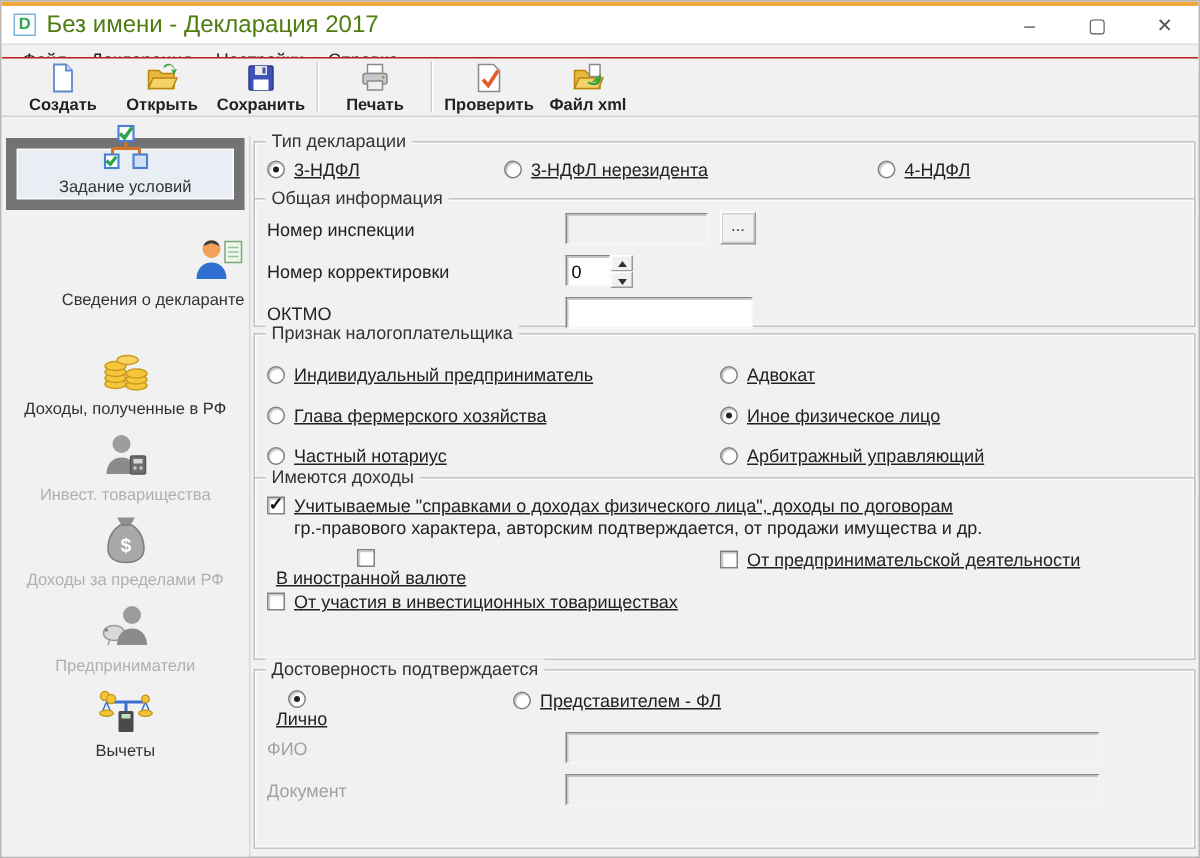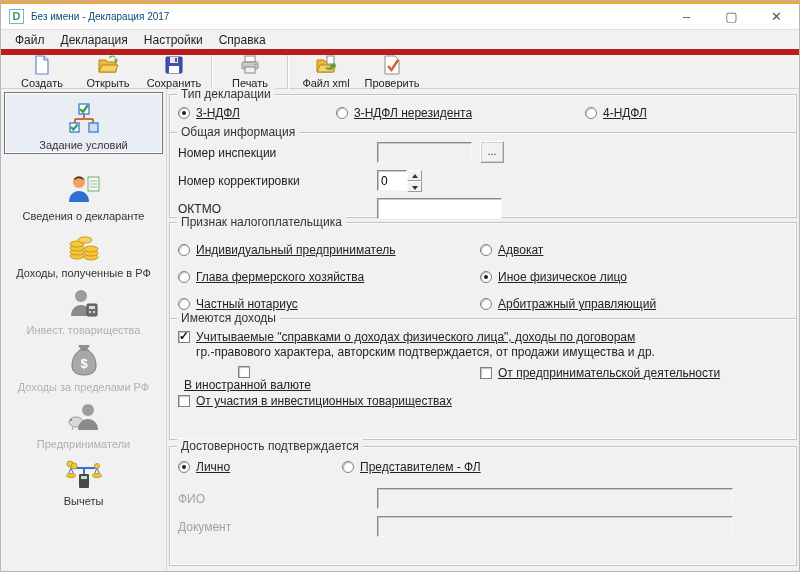--- a/index.html
+++ b/index.html
@@ -2,36 +2,36 @@
 <html><head>
 <meta charset="utf-8">
 <style>
   * { margin:0; padding:0; box-sizing:border-box; }
   html,body { width:800px; height:572px; }
   body { font-family:"Liberation Sans", sans-serif; font-size:12px; color:#222; background:#fff; }
   .window { position:relative; width:800px; height:572px; background:#f1f1f1; border:1px solid #b6b6b6; overflow:hidden; }
   .titlebar-topline { position:absolute; left:0; top:0; width:100%; height:3px; background:#eda73c; }
   .titlebar { position:absolute; left:0; top:3px; width:100%; height:25px; background:#ffffff; display:flex; align-items:center; }
   .app-icon { width:15px; height:15px; margin-left:8px; border:1px solid #7fb4d8; background:#fff; color:#2ea45a; font-weight:bold; font-size:11px; line-height:13px; text-align:center; }
-  .title-text { margin-left:7px; font-size:10px; color:#0c4a6e; }
+  .title-text { margin-left:7px; font-size:16px; color:#4d7c0f; }
   .win-controls { margin-left:auto; display:flex; height:100%; }
   .win-btn { width:45px; height:100%; display:flex; align-items:center; justify-content:center; color:#555; font-size:13px; cursor:default; }
   .menubar { position:absolute; left:0; top:28px; width:100%; height:20px; background:#f1f1f1; border-top:1px solid #e0e0e0; display:flex; align-items:center; padding-left:6px; }
   .menu-item { padding:2px 8px; color:#222; }
-  .toolbar { position:absolute; left:0; top:48px; width:100%; height:40px; background:#f1f1f1; border-top:6px solid #b91c1c; border-bottom:1px solid #d2d2d2; display:flex; align-items:center; padding-left:8px; }
+  .toolbar { position:absolute; left:0; top:37px; width:100%; height:40px; background:#f1f1f1; border-top:1px solid #b91c1c; border-bottom:1px solid #d2d2d2; display:flex; align-items:center; padding-left:8px;font-weight:bold; }
   .tb-btn { width:66px; height:38px; display:flex; flex-direction:column; align-items:center; justify-content:center; gap:1px; }
   .tb-btn svg { display:block; }
   .tb-label { font-size:11px; color:#222; }
   .tb-sep { width:2px; height:34px; margin:0 4px; border-left:1px solid #cfcfcf; border-right:1px solid #ffffff; }
   
   .sidebar { position:absolute; left:0; top:89px; width:166px; height:483px; background:#f1f1f1; border-right:1px solid #d8d8d8; }
   .side-item { position:absolute; left:3px; width:159px; height:56px; display:flex; flex-direction:column; align-items:center; justify-content:flex-end; padding-bottom:2px; }
   .side-item .lbl { font-size:11px; color:#333; margin-top:1px; white-space:nowrap; }
   .side-item.disabled .lbl { color:#b0b0b0; }
-  .side-item.selected { border:1px solid #737373; background:#e9edf4; box-shadow:0 0 0 1px #ffffff inset; height:62px; }
+  .side-item.selected { border:7px solid #737373; background:#e9edf4; box-shadow:0 0 0 1px #ffffff inset; height:48px; }
   
   .groupbox { position:absolute; left:168px; width:628px; border:1px solid #c3c3c3; box-shadow:0 0 0 1px #fbfbfb inset; background:#f1f1f1; }
   .gb-title { position:absolute; top:-8px; left:7px; background:#f1f1f1; padding:0 4px; font-size:12px; color:#333; }
   .row-abs { position:absolute; display:flex; align-items:center; }
   
   .radio { width:12px; height:12px; border-radius:50%; background:#fff; border:1px solid #808080; box-shadow:inset 1px 1px 1px rgba(0,0,0,0.25); display:inline-block; position:relative; flex:none; }
   .radio.checked::after { content:""; position:absolute; left:3px; top:3px; width:4px; height:4px; border-radius:50%; background:#222; }
   .checkbox { width:12px; height:12px; background:#fff; border:1px solid #808080; box-shadow:inset 1px 1px 1px rgba(0,0,0,0.25); display:inline-block; position:relative; flex:none; }
   .checkbox.checked::after { content:"✓"; position:absolute; left:0px; top:-3px; font-size:12px; font-weight:bold; color:#111; }
   .opt-label { margin-left:6px; white-space:nowrap;text-decoration:underline; }
@@ -112,52 +112,52 @@
             <rect x="6" y="13" width="10" height="6" fill="#efefef" stroke="#8a8a8a"></rect>
             <circle cx="16.5" cy="10.5" r="0.9" fill="#6fae4e"></circle>
           </svg>
         </span>
       <span class="tb-label">Печать</span>
     </div>
     <div class="tb-sep"></div>
     <div class="tb-btn">
       <span>
           <svg width="22" height="22" viewBox="0 0 22 22">
+            <path d="M4 2h10l4 4v14H4z" fill="#ffffff" stroke="#8a8a8a"></path>
+            <path d="M7 12l3.5 4L17 6" fill="none" stroke="#e05a2b" stroke-width="2.4"></path>
+          </svg>
+        </span>
+      <span class="tb-label">Проверить</span>
+    </div>
+    <div class="tb-btn">
+      <span>
+          <svg width="22" height="22" viewBox="0 0 22 22">
             <path d="M2 6h7l2 2h8v10H2z" fill="#e8b93e" stroke="#b8860b"></path>
             <path d="M2 18l3-7h16l-3 7z" fill="#f4d269" stroke="#b8860b"></path>
             <rect x="12" y="2" width="7" height="8" fill="#fff" stroke="#8a8a8a"></rect>
             <path d="M11 14c4 2 7 1 8-2l-3 .5 3.5-3" fill="none" stroke="#3ba143" stroke-width="1.6"></path>
           </svg>
         </span>
       <span class="tb-label">Файл xml</span>
-    </div>
-    <div class="tb-btn">
-      <span>
-          <svg width="22" height="22" viewBox="0 0 22 22">
-            <path d="M4 2h10l4 4v14H4z" fill="#ffffff" stroke="#8a8a8a"></path>
-            <path d="M7 12l3.5 4L17 6" fill="none" stroke="#e05a2b" stroke-width="2.4"></path>
-          </svg>
-        </span>
-      <span class="tb-label">Проверить</span>
     </div>
   </div>
 
   <div class="sidebar">
     <div class="side-item selected" style="top:2px;">
       <span><svg width="32" height="34" viewBox="0 0 32 34">
             <path d="M16 13v5 M7 18h18 M7 18v5 M25 18v5" stroke="#d4722c" fill="none" stroke-width="2"></path>
             <rect x="11" y="3" width="10" height="10" fill="#fff" stroke="#4a7fd4" stroke-width="1.4"></rect>
             <rect x="2" y="22" width="9" height="9" fill="#fff" stroke="#4a7fd4" stroke-width="1.4"></rect>
             <rect x="21" y="22" width="9" height="9" fill="#cfe0f7" stroke="#4a7fd4" stroke-width="1.4"></rect>
             <path d="M12 8l3 3 5-7" stroke="#2ea44f" stroke-width="2.4" fill="none"></path>
             <path d="M3 26l2.5 2.5 4-5" stroke="#2ea44f" stroke-width="2.2" fill="none"></path>
           </svg></span>
       <span class="lbl">Задание условий</span>
     </div>
-    <div class="side-item" style="top:78px;">
+    <div class="side-item" style="top:62px;align-items:flex-end;">
       <span><svg width="34" height="34" viewBox="0 0 34 34">
             <rect x="21" y="5" width="11" height="14" fill="#eef7ee" stroke="#7aa87a"></rect>
             <path d="M23 9h7M23 12h7M23 15h7" stroke="#9bbf9b"></path>
             <circle cx="12" cy="10" r="6" fill="#f2a05a"></circle>
             <path d="M6.5 8a6 6 0 0 1 11 0l-5.5-2z" fill="#3a3a3a"></path>
             <path d="M2 30c0-7 4.5-11 10-11s10 4 10 11z" fill="#2f6fd0"></path>
           </svg></span>
       <span class="lbl">Сведения о декларанте</span>
     </div>
     <div class="side-item" style="top:135px;">
@@ -310,21 +310,21 @@
       <span class="opt-label">От предпринимательской деятельности</span>
     </div>
     <div class="row-abs" style="left:8px; top:75px;">
       <span class="checkbox"></span>
       <span class="opt-label">От участия в инвестиционных товариществах</span>
     </div>
   </div>
 
   <div class="groupbox" style="top:445px; height:120px;">
     <span class="gb-title">Достоверность подтверждается</span>
-    <div class="row-abs" style="left:8px; top:13px;">
+    <div class="row-abs" style="left:8px; top:13px;flex-direction:column;">
       <span class="radio checked"></span>
       <span class="opt-label">Лично</span>
     </div>
     <div class="row-abs" style="left:172px; top:13px;">
       <span class="radio"></span>
       <span class="opt-label">Представителем - ФЛ</span>
     </div>
     <div class="row-abs" style="left:8px; top:45px;">
         <span class="field-label gray">ФИО</span>
       </div>

